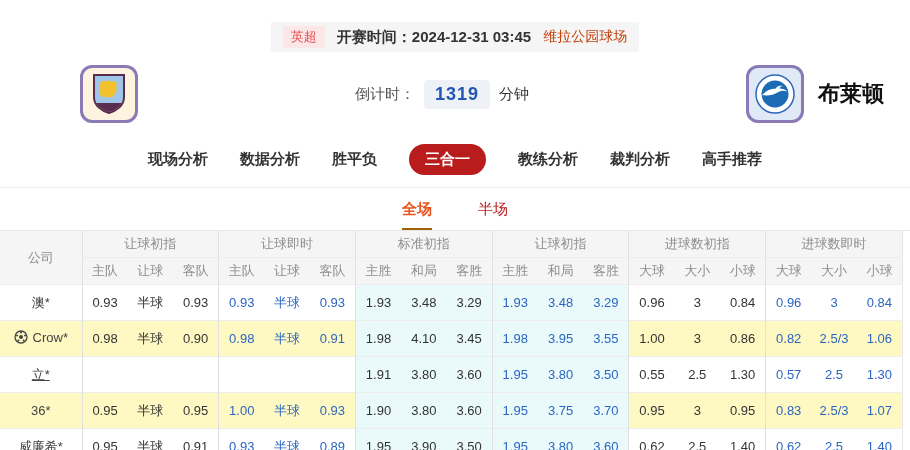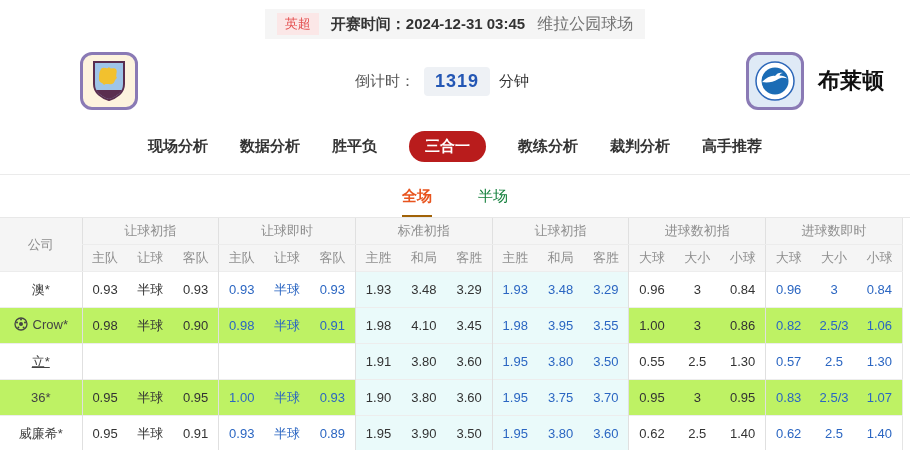--- a/index.html
+++ b/index.html
@@ -2,56 +2,56 @@
 <html><head>
 <meta charset="utf-8">
 <style>
   html,body{margin:0;padding:0;}
   body{
     width:910px;height:450px;overflow:hidden;background:#fff;
     font-family:"Liberation Sans","DejaVu Sans",sans-serif;color:#333;
     position:relative;
   }
   
-  .top-strip{display:flex;justify-content:center;margin-top:9px;}
+  .top-strip{display:flex;justify-content:center;margin-top:22px;}
   .strip-inner{display:flex;align-items:center;gap:12px;background:#f5f5f5;padding:4px 12px;}
   .league-badge{background:#fbe7e7;color:#e45050;font-size:13px;padding:2px 8px;white-space:nowrap;}
   .kickoff{font-size:15px;font-weight:bold;color:#333;white-space:nowrap;}
-  .venue{font-size:16px;color:#737373;white-space:nowrap;}
+  .venue{font-size:14px;color:#c2410c;white-space:nowrap;}
   
   .match-row{margin-top:13px;display:flex;align-items:center;padding:0 26px 0 80px;}
   .team{display:flex;align-items:center;gap:14px;}
   .team-name{font-size:22px;font-weight:bold;color:#111;white-space:nowrap;}
   .badge{width:52px;height:52px;border:3px solid #8a7ab5;border-radius:12px;
          display:flex;align-items:center;justify-content:center;flex:0 0 auto;}
   .badge.villa{background:#fdf3de;}
   .badge.brighton{background:#dfeaf6;}
   .countdown{flex:1;display:flex;align-items:center;justify-content:center;gap:9px;
              font-size:15px;color:#555;}
   .count-box{background:#eef1f5;color:#2356b4;font-weight:bold;font-size:18px;
              padding:4px 11px;border-radius:4px;letter-spacing:1px;}
   .count-unit{color:#333;}
   
   nav{display:flex;justify-content:center;align-items:center;gap:32px;margin-top:20px;height:32px;}
   .nav-tab{font-size:15px;font-weight:bold;color:#333;cursor:pointer;}
   .nav-tab.active{background:#b91c1c;color:#fff;border-radius:999px;padding:6px 16px;}
   .divider{border-top:1px solid #ebebeb;margin-top:12px;}
   
   #subtabs{display:flex;justify-content:center;gap:46px;padding-top:12px;border-bottom:1px solid #e8e8e8;}
-  .subtab{font-size:15px;color:#15803d;padding-bottom:9px;cursor:pointer;}
+  .subtab{font-size:15px;color:#b91c1c;padding-bottom:9px;cursor:pointer;}
   .subtab.active{color:#e8541e;font-weight:bold;border-bottom:2px solid #a16207;}
   
   table{width:903px;border-collapse:collapse;table-layout:fixed;border-right:1px solid #e5e5e5;}
   col.c-company{width:82px;}
   th,td{text-align:center;font-weight:normal;padding:0;}
   thead th{color:#8e8e8e;font-size:13px;background:#f5f5f5;height:26px;}
   thead tr.group-row th{border-bottom:1px solid #ececec;}
   .gsep{border-left:1px solid #e0e0e0;}
   tbody td{height:35px;font-size:13px;color:#333;border-top:1px solid #ededed;}
-  tbody tr.alt td{background:#bef264;}
+  tbody tr.alt td{background:#fef9c3;}
   tbody td.cyan{background:#eafafa;}
   tbody tr.alt td.cyan{background:#eafafa;}
   tbody td.blue{color:#2b66c2;}
   td.company-cell{color:#444;cursor:pointer;}
   .company-inner{display:inline-flex;align-items:center;gap:5px;}
   .company-inner.u{text-decoration:underline;}
 </style>
 </head>
 <body>
 

